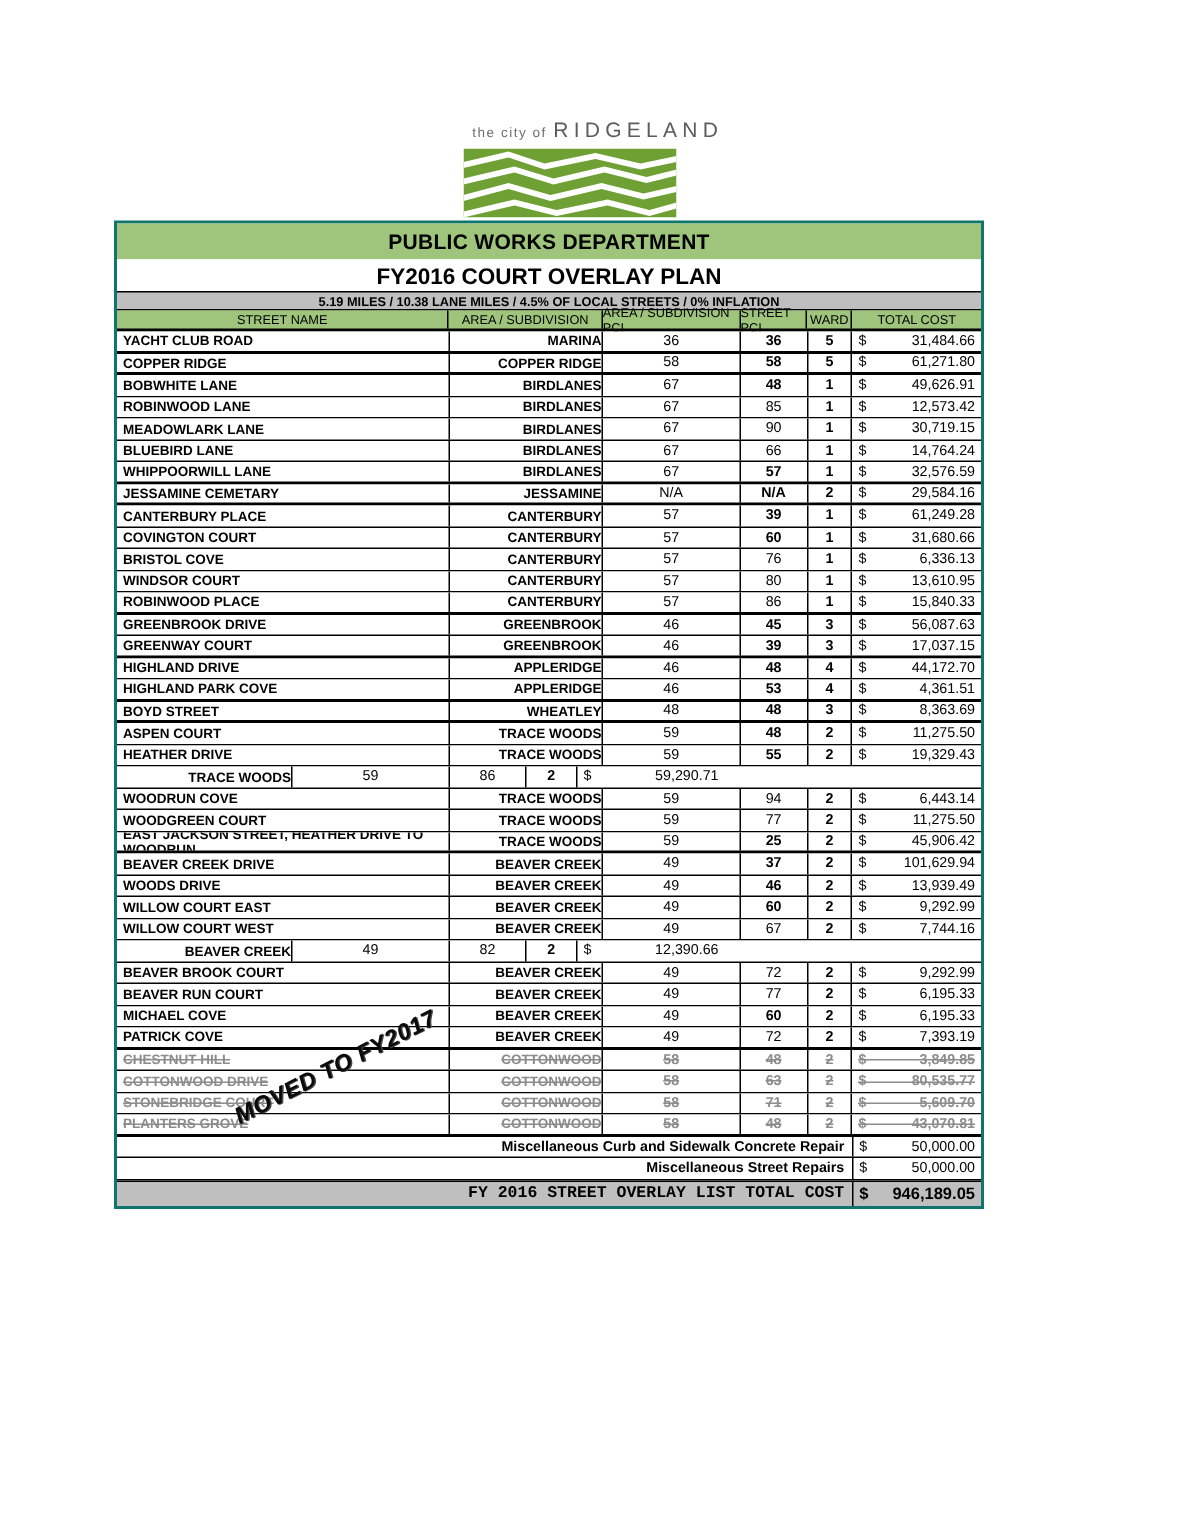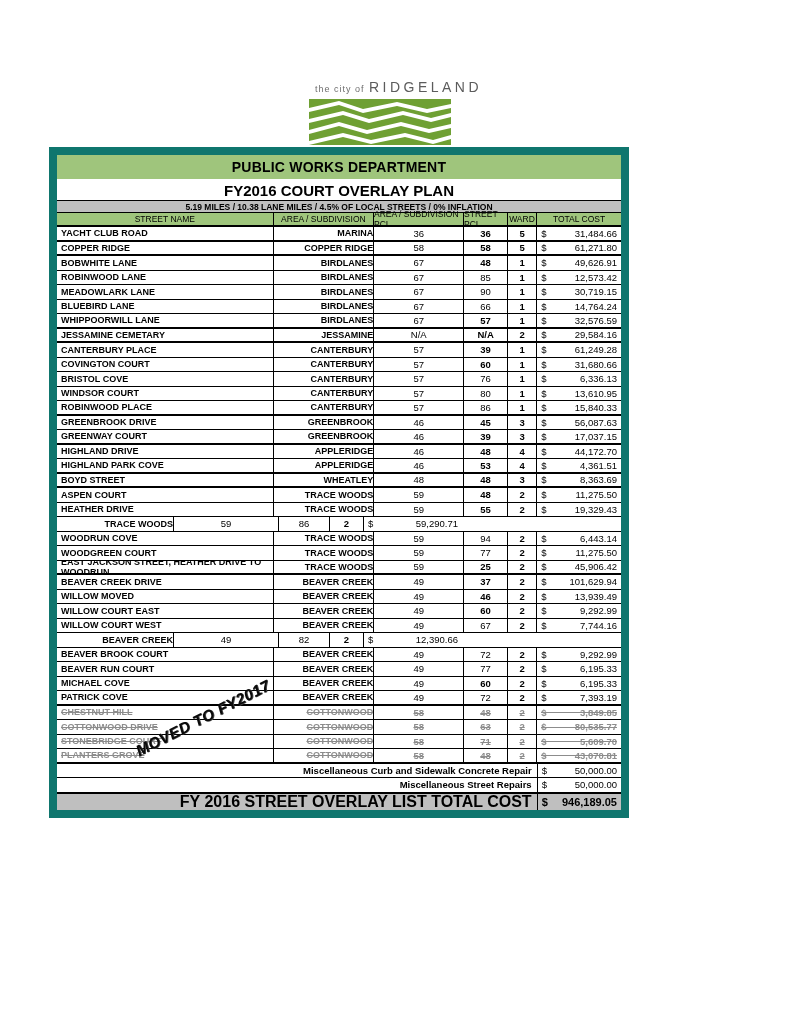--- a/index.html
+++ b/index.html
@@ -13,22 +13,22 @@
   
   .logo-block { position:absolute; top:78px; left:0; width:791px; text-align:center; }
   .logo-inner { display:inline-block; text-align:right; }
   .logo-text { white-space:nowrap; margin-bottom:3px; padding-left:6px; }
   .logo-prefix { font-size:9px; color:#6e6e6e; letter-spacing:1px; }
   .logo-name { font-size:14px; color:#5c5c5c; letter-spacing:3.5px; font-weight:500; }
   .logo-waves { display:block; }
 
   
   .doc {
-    position:absolute; top:147px; left:49px; width:580px;
-    border:8px solid #0f766e;
+    position:absolute; top:147px; left:76px; width:580px;
+    border:2px solid #0f766e;
   }
   .band { width:100%; display:flex; align-items:center; justify-content:center; }
   .band-green { height:24px; background:var(--green); font-weight:bold; font-size:14px; letter-spacing:.2px; }
   .band-white { height:21px; background:#fff; font-weight:bold; font-size:15px; border-top:1px solid #fff; }
   .band-gray  { height:13px; background:var(--grayband); font-weight:bold; font-size:8.5px; border-top:1.5px solid #000; border-bottom:1.5px solid #000; }
 
   
   .thead { display:flex; height:14px; background:var(--green); border-bottom:2px solid #000; }
   .thead .hcell {
     display:flex; align-items:center; justify-content:center;
@@ -83,21 +83,21 @@
   .xrow { display:flex; height:14.5px; border-bottom:1.5px solid #000; background:#fff; }
   .xrow .xlabel {
     width:564px; display:flex; align-items:center; justify-content:flex-end;
     padding-right:5px; font-weight:bold; font-size:9.5px; border-right:1.5px solid #000;
   }
   .xrow .xcost { width:98px; display:flex; align-items:center; font-size:9.5px; }
   .xrow .xcost .cur { padding-left:4px; }
   .xrow .xcost .amt { margin-left:auto; padding-right:4px; }
 
   .total-row { height:17px; background:var(--grayband); border-top:0.5px solid #000; border-bottom:none; }
-  .total-row .xlabel { background:var(--grayband); font-size:16px; border-right:1.5px solid #000; }
+  .total-row .xlabel { background:var(--grayband); font-size:11px; border-right:1.5px solid #000;font-family:Liberation Mono, monospace; }
   .total-row .xcost { font-weight:bold; font-size:11px; }
 </style>
 </head>
 <body>
 
 <div class="page">
 
   <div class="logo-block">
     <div class="logo-inner">
       <div class="logo-text">
@@ -672,21 +672,21 @@
             <span>2</span>
           </div>
     <div class="cell c-cost">
       <span class="cur">$</span>
       <span class="amt">101,629.94</span>
     </div>
   </div>
 
   <div class="row">
     <div class="cell c-name">
-            <span>WILLOW MOVED</span>
+            <span>WOODS DRIVE</span>
           </div>
     <div class="cell c-area">
             <span>BEAVER CREEK</span>
           </div>
     <div class="cell c-apci">
             <span>49</span>
           </div>
     <div class="cell c-pci low">
             <span>46</span>
           </div>

